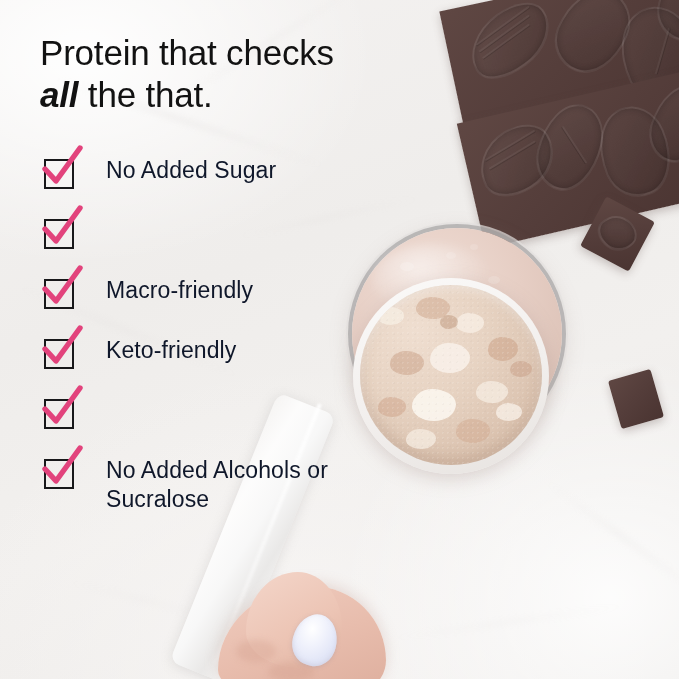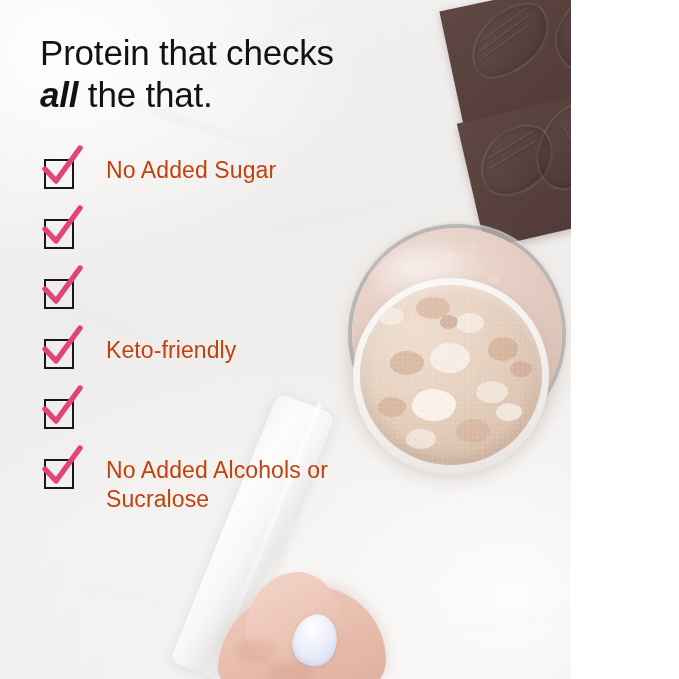--- a/index.html
+++ b/index.html
@@ -2,21 +2,21 @@
 <html><head>
 <meta charset="utf-8">
 <style>
   html, body {
     margin: 0;
     padding: 0;
     background: #ffffff;
   }
   #stage {
     position: relative;
-    width: 571px;
+    width: 679px;
     height: 679px;
     overflow: hidden;
     font-family: "Liberation Sans", sans-serif;
     background: #f1efed;
   }
 
   
   .bg-base {
     position: absolute;
     inset: 0;
@@ -245,21 +245,21 @@
     box-sizing: border-box;
   }
   .checkbox-tick {
     position: absolute;
     left: -4px; top: -6px;
     width: 46px; height: 46px;
     overflow: visible;
   }
   .item-label {
     margin-left: 26px;
-    color: #c2410c;
+    color: #0f172a;
     font-size: 23px;
     line-height: 29px;
     font-weight: 400;
     letter-spacing: 0.1px;
     padding-top: 6px;
   }
 
   .grain {
     position: absolute;
     inset: 0;
@@ -378,20 +378,21 @@
       </div>
     </div>
 
     <div class="check-row">
       <div class="checkbox-wrap">
         <div class="checkbox-box"></div>
         <svg class="checkbox-tick" viewBox="0 0 46 46">
           <path d="M7 24 L18 36 L42 3" fill="none" stroke="#e2437c" stroke-width="5.4" stroke-linecap="round" stroke-linejoin="round"></path>
         </svg>
       </div>
+      <div class="item-label">Macro-friendly</div>
     </div>
 
     <div class="check-row">
       <div class="checkbox-wrap">
         <div class="checkbox-box"></div>
         <svg class="checkbox-tick" viewBox="0 0 46 46">
           <path d="M7 24 L18 36 L42 3" fill="none" stroke="#e2437c" stroke-width="5.4" stroke-linecap="round" stroke-linejoin="round"></path>
         </svg>
       </div>
       <div class="item-label">Keto-friendly</div>

